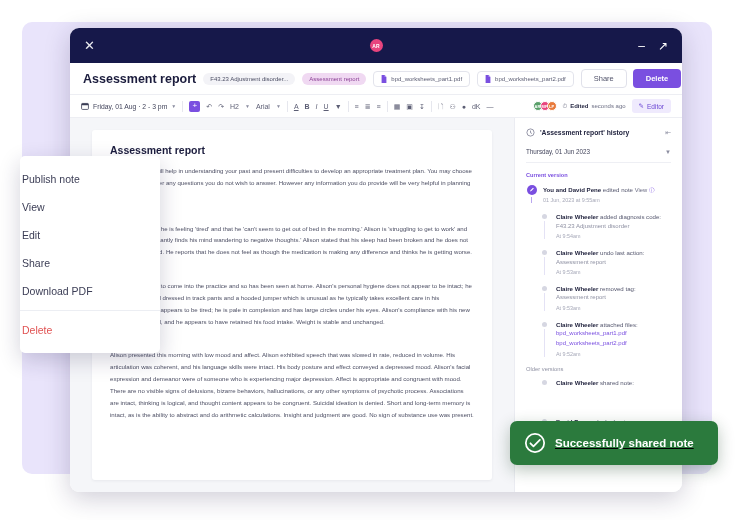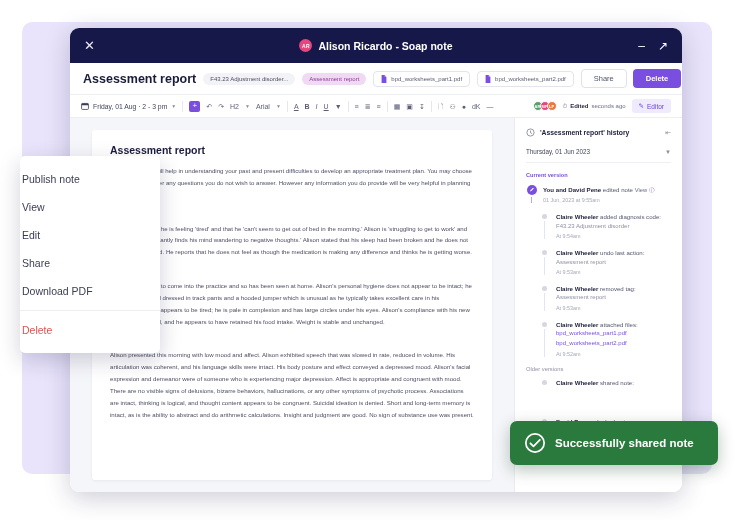--- a/index.html
+++ b/index.html
@@ -158,20 +158,21 @@
   
   .entry.indent { padding-left:13px; }
 
   
   .toast {
     position:absolute; left:510px; top:421px;
     width:208px; height:44px;
     background:#2b7a3d; border-radius:7px;
     display:flex; align-items:center; gap:9px; padding: 0 14px;
     box-shadow: 0 5px 16px rgba(20,60,30,.3);
+    text-decoration: underline;
   }
   .toast-txt { color:#fff; font-size:11.5px; font-weight:bold; }
 
   
   .menu {
     position:absolute; left:20px; top:156px;
     width:140px; background:#fff; border-radius:5px;
     box-shadow: 0 7px 22px rgba(30,25,70,.2);
     padding: 9px 0;
   }
@@ -185,21 +186,20 @@
 <div id="root">
 
   <div class="backdrop"></div>
 
   <div class="window">
 
     <div class="titlebar">
       <div class="tb-close">✕</div>
       <div class="tb-center">
         <div class="tb-avatar">AR</div>
-        <div class="tb-title">Alison Ricardo - Soap note</div>
       </div>
       <div class="tb-right">
         <span>–</span>
         <span>↗</span>
       </div>
     </div>
 
     <div class="header">
       <div class="doc-title">Assessment report</div>
       <div class="chip code">F43.23 Adjustment disorder...</div>

